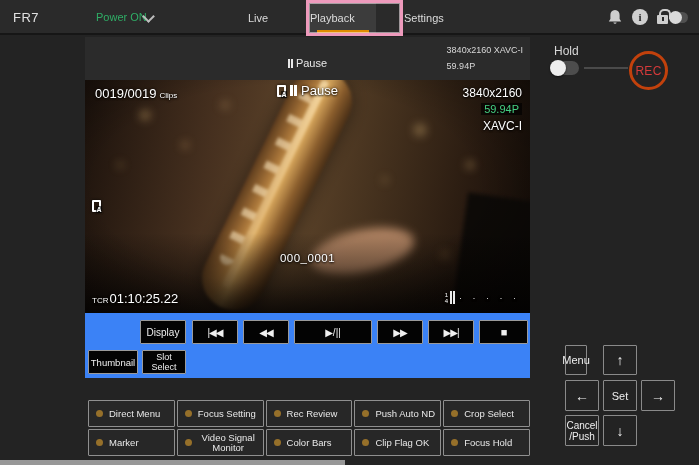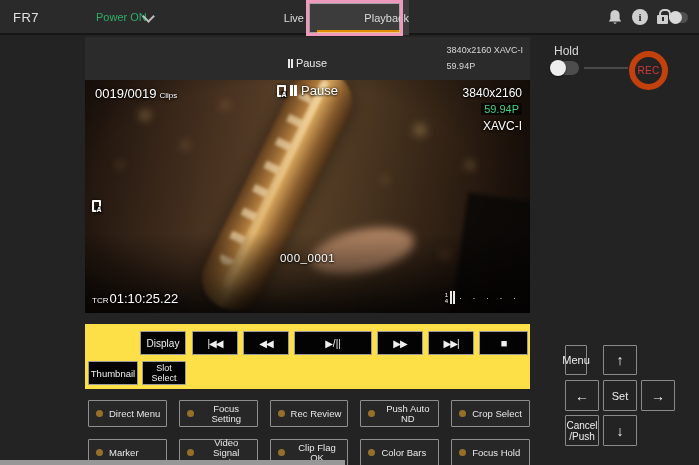--- a/index.html
+++ b/index.html
@@ -10,24 +10,24 @@
     color:#e6e6e6; -webkit-font-smoothing:antialiased;
   }
   
   .topbar { position:absolute; left:0; top:0; width:699px; height:35px;
     background:#2a2a2a; border-bottom:2px solid #161616; }
   .brand { position:absolute; left:13px; top:10px; font-size:13px; color:#e0e0e0; letter-spacing:.5px; }
   .power { position:absolute; left:96px; top:11px; font-size:11px; color:#2fae66; cursor:default; }
   .chev { position:absolute; left:144px; top:12px; width:9px; height:9px; }
   .chev::before { content:""; position:absolute; left:0; top:0; width:7px; height:7px;
     border-right:2px solid #bdbdbd; border-bottom:2px solid #bdbdbd; transform:rotate(45deg); }
-  .tab { position:absolute; top:0; height:35px; display:flex; align-items:center; justify-content:flex-end;
+  .tab { position:absolute; top:0; height:35px; display:flex; align-items:center; justify-content:flex-start;
     font-size:11px; color:#dcdcdc; }
   .tab-live { left:248px; width:56px; }
-  .tab-playback { left:310px; width:99px; background:#3c3c3c; }
+  .tab-playback { left:310px; width:66px; background:#3c3c3c; }
   .tab-settings { left:404px; width:54px; }
   .tab-underline { position:absolute; left:7px; right:7px; bottom:2px; height:3px; background:#e08c00; }
   .annotation-box { position:absolute; left:306px; top:0px; width:97px; height:36px;
     border:3px solid #ee9abc; box-shadow:inset 0 0 0 1px rgba(255,240,246,.55); pointer-events:none; z-index:5; }
   
   .bell { position:absolute; left:607px; top:9px; width:16px; height:17px; }
   .info-ic { position:absolute; left:632px; top:9px; width:16px; height:16px; border-radius:50%;
     background:#cfcfcf; color:#2a2a2a; font-size:11px; font-weight:bold; text-align:center; line-height:16px;
     font-family:"Liberation Serif", serif; }
   .lock-ic { position:absolute; left:657px; top:15px; width:11px; height:9px; background:#cfcfcf; border-radius:1px; }
@@ -95,45 +95,45 @@
   .ovl-pos { right:10px; bottom:9px; display:flex; align-items:center; }
   .pos-frac { font-size:6px; line-height:6px; text-align:right; margin-right:2px; }
   .pos-bar { width:2px; height:13px; background:#ececec; box-shadow:3px 0 0 #ececec; margin-right:7px; }
   .pos-dots { font-size:9px; letter-spacing:4px; color:#e2e2e2; }
   .media-icon { position:relative; display:inline-block; width:9px; height:12px;
     border:2px solid #fff; border-radius:1px; vertical-align:-2px; margin-right:4px;
     box-shadow:0 0 3px rgba(0,0,0,.8); }
   .media-icon .slot { position:absolute; right:-3px; bottom:-3px; font-size:7px; font-weight:bold;
     color:#fff; background:rgba(0,0,0,.5); line-height:7px; padding:0 .5px; }
   
-  .pb-block { position:absolute; left:85px; top:324px; width:445px; height:65px; background:#fde047; }
+  .pb-block { position:absolute; left:85px; top:313px; width:445px; height:65px; background:#3b82f6; }
   .btn { background:#030303; border:1px solid #9a9a9a; color:#f0f0f0; font-size:10px;
     font-family:"Liberation Sans", sans-serif; display:flex; align-items:center; justify-content:center;
     cursor:pointer; border-radius:1px; }
   .btn-display { position:absolute; left:55px; top:7px; width:46px; height:24px; }
   .btn-thumb { position:absolute; left:3px; top:37px; width:50px; height:24px; font-size:9.5px; }
   .btn-slot { position:absolute; left:57px; top:37px; width:44px; height:24px; font-size:9px; }
   .transport { position:absolute; left:107px; top:7px; width:336px; height:24px; display:flex; gap:5px; }
   .t-btn { letter-spacing:-1px; font-size:10px; }
   .t-46 { width:46px; } .t-78 { width:78px; letter-spacing:0; } .t-fill { flex:1; font-size:11px; }
   
   .assign { position:absolute; left:88px; top:400px; width:442px; height:58px;
-    display:grid; grid-template-columns:repeat(5,1fr); grid-template-rows:27px 27px; gap:12px; }
+    display:grid; grid-template-columns:repeat(5,1fr); grid-template-rows:27px 27px; gap:2px; }
   .a-btn { background:#272727; border:1px solid #8f8f8f; border-radius:1px; display:flex; align-items:center;
     padding:0 4px 0 7px; font-size:9.5px; color:#e8e8e8; line-height:10px; cursor:pointer; }
   .led { flex:0 0 auto; width:7px; height:7px; border-radius:50%; background:#96702a; margin-right:6px; }
   
   .hold-label { position:absolute; left:554px; top:44px; font-size:12px; color:#d8d8d8; }
   .hold-toggle { position:absolute; left:552px; top:61px; width:27px; height:14px; background:#4d4d4d;
     border-radius:8px; cursor:pointer; }
   .hold-toggle::before { content:""; position:absolute; left:-2px; top:-1px; width:16px; height:16px;
     border-radius:50%; background:#ededed; box-shadow:0 1px 2px rgba(0,0,0,.6); }
   .hold-line { position:absolute; left:584px; top:67px; width:44px; height:2px; background:#4a4a4a; }
   .rec-btn { position:absolute; left:629px; top:51px; width:39px; height:39px; border-radius:50%;
-    border:6px solid #c2410c; background:#232323; color:#d43a3a; font-size:10px;
+    border:3px solid #c2410c; background:#232323; color:#d43a3a; font-size:12px;
     display:flex; align-items:center; justify-content:center; cursor:pointer; letter-spacing:.3px; }
   .pad-btn { position:absolute; background:#232323; border:1px solid #8a8a8a; color:#efefef;
     font-size:11px; display:flex; align-items:center; justify-content:center; text-align:center;
     cursor:pointer; border-radius:1px; }
   .arrow { font-size:14px; font-weight:bold; }
   .cancel { font-size:10px; line-height:11px; }
   
   .hscroll { position:absolute; left:0; top:460px; width:345px; height:5px; background:#979797; }
 </style>
 </head>
@@ -145,20 +145,23 @@
     <span class="brand">FR7</span>
     <span class="power">Power ON</span>
     <span class="chev"></span>
 
     <div class="tab tab-live">
       <span>Live</span>
     </div>
     <div class="tab tab-playback">
       <span>Playback</span>
       <span class="tab-underline"></span>
+    </div>
+    <div class="tab tab-settings">
+      <span>Settings</span>
     </div>
 
     <svg class="bell" viewBox="0 0 16 17">
       <path d="M8 1 C5 1 3.4 3.2 3.4 6 L3.4 10 L1.8 12.5 L14.2 12.5 L12.6 10 L12.6 6 C12.6 3.2 11 1 8 1 Z" fill="#cfcfcf"></path>
       <path d="M6.3 13.5 a1.8 1.8 0 0 0 3.4 0 Z" fill="#cfcfcf"></path>
     </svg>
     <div class="info-ic">i</div>
     <div class="lock-ic"></div>
     <div class="mini-toggle"></div>
   </header>
@@ -249,25 +252,25 @@
     <button class="a-btn">
         <span class="led"></span>
         <span>Marker</span>
       </button>
     <button class="a-btn">
         <span class="led"></span>
         <span>Video Signal Monitor</span>
       </button>
     <button class="a-btn">
         <span class="led"></span>
+        <span>Color Bars</span>
+      </button>
+    <button class="a-btn">
+        <span class="led"></span>
         <span>Clip Flag OK</span>
-      </button>
-    <button class="a-btn">
-        <span class="led"></span>
-        <span>Color Bars</span>
       </button>
     <button class="a-btn">
         <span class="led"></span>
         <span>Focus Hold</span>
       </button>
   </div>
 
   <span class="hold-label">Hold</span>
   <div class="hold-toggle"></div>
   <div class="hold-line"></div>

